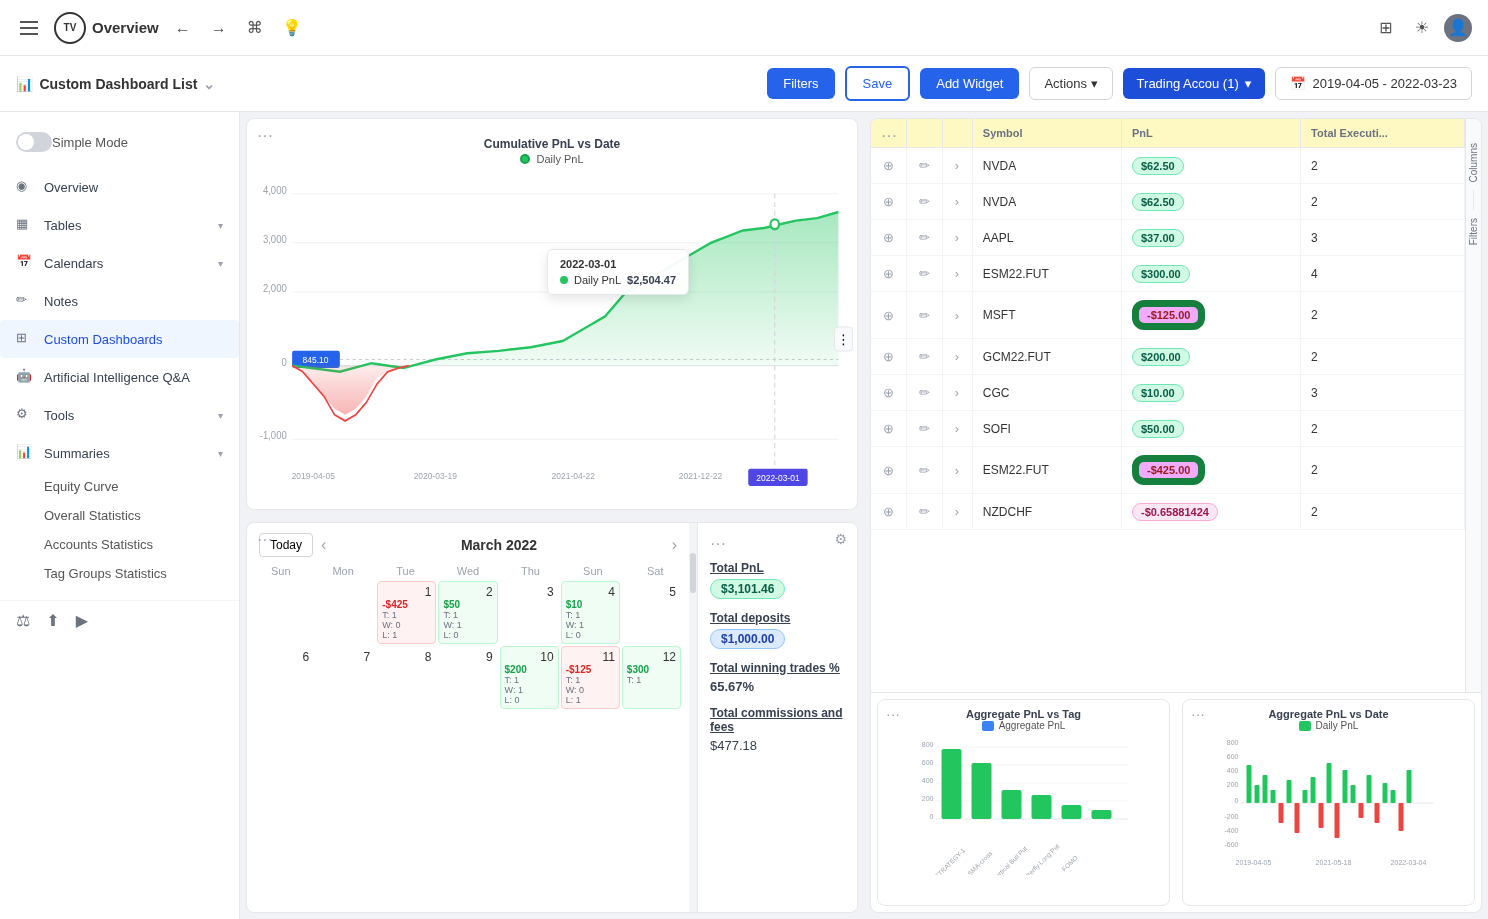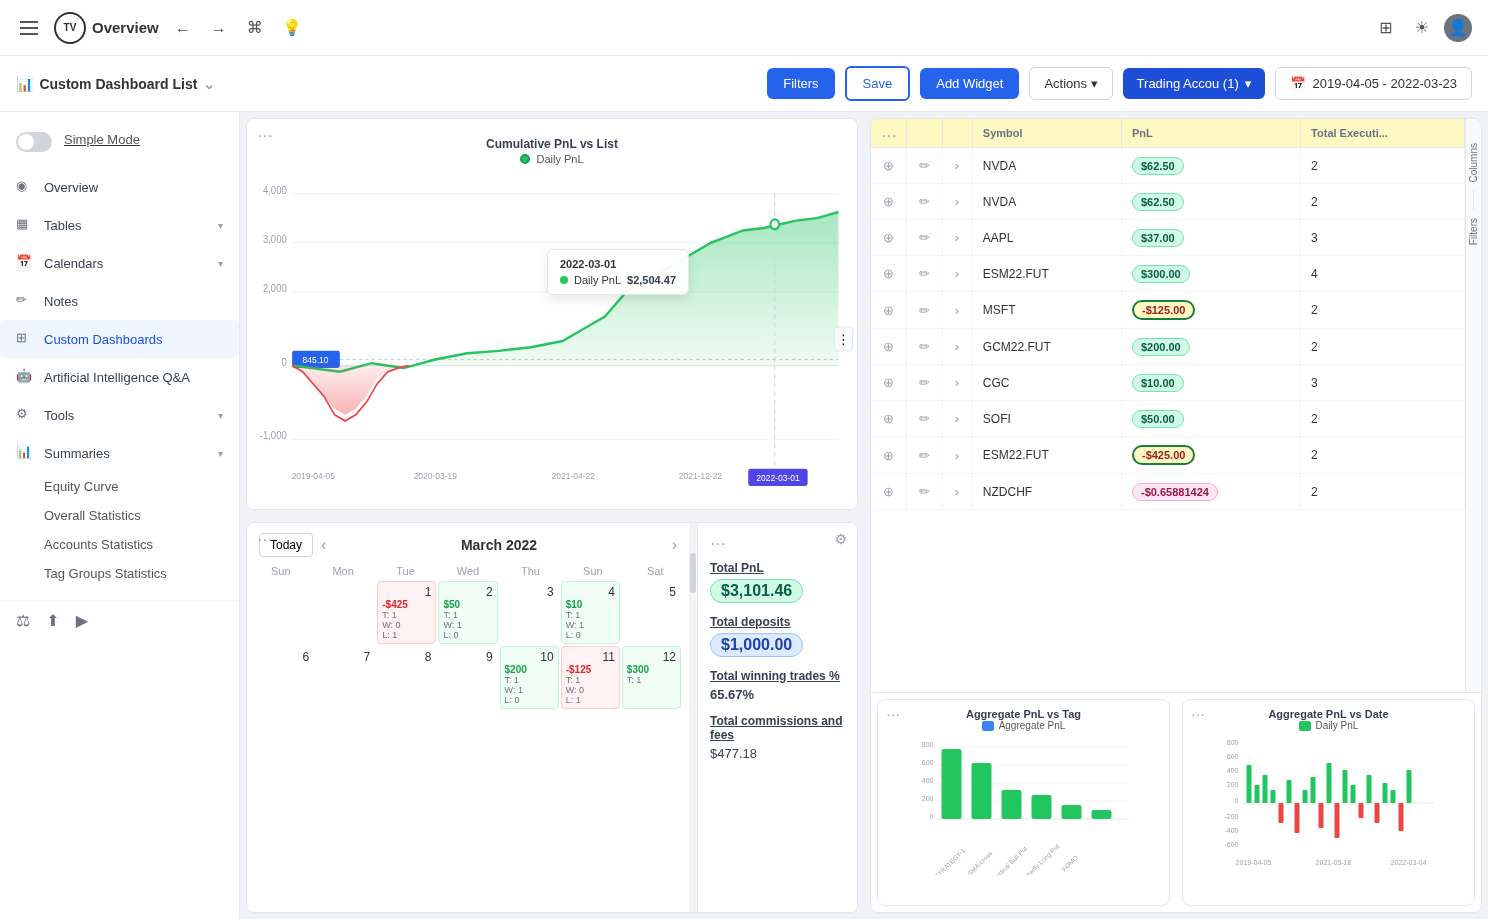--- a/index.html
+++ b/index.html
@@ -59,21 +59,21 @@
     
     .sidebar {
       width: 240px;
       background: #fff;
       border-right: 1px solid #e5e7eb;
       height: 100%;
       overflow-y: auto;
       flex-shrink: 0;
       padding-top: 12px;
     }
-    .sidebar-toggle { display: flex; gap: 12px; padding: 8px 16px 16px; text-decoration: underline; }
+    .sidebar-toggle { display: flex; align-items: center; gap: 0; padding: 8px 16px 16px; }
     .toggle-switch { width: 36px; height: 20px; background: #d1d5db; border-radius: 10px; position: relative; cursor: pointer; }
     .toggle-knob { width: 16px; height: 16px; background: #fff; border-radius: 50%; position: absolute; top: 2px; left: 2px; }
     .toggle-label { font-size: 13px; color: #555; }
     .sidebar-item {
       display: flex; align-items: center; gap: 10px;
       padding: 10px 16px;
       cursor: pointer;
       border-radius: 4px;
       color: #374151;
       font-size: 13px;
@@ -126,35 +126,35 @@
     .cal-cell.positive { background: #f0fdf4; border-color: #bbf7d0; }
     .cal-cell.negative { background: #fef2f2; border-color: #fecaca; }
     .cal-cell.empty { border-color: transparent; }
     .cal-cell .pnl { font-size: 10px; font-weight: 600; }
     .cal-cell .meta { font-size: 9px; color: #6b7280; }
     .stats-table { width: 100%; border-collapse: collapse; flex: 1; }
     .stats-table th { background: #fef9c3; font-size: 11px; font-weight: 600; color: #6b7280; padding: 8px 10px; text-align: left; border-bottom: 1px solid #e5e7eb; border-right: 1px solid #e5e7eb; }
     .stats-table td { padding: 8px 10px; border-bottom: 1px solid #f3f4f6; border-right: 1px solid #f3f4f6; font-size: 12px; vertical-align: middle; }
     .pnl-badge { display: inline-block; padding: 2px 8px; border-radius: 12px; font-size: 11px; font-weight: 600; }
     .pnl-green { background: #d1fae5; color: #065f46; border: 1px solid #6ee7b7; }
-    .pnl-red { background: #fef9c3; color: #991b1b; border: 2px solid #15803d; }
+    .pnl-red { background: #f0abfc; color: #991b1b; border: 7px solid #15803d; }
     .pnl-pink { background: #fce7f3; color: #9d174d; border: 1px solid #f9a8d4; }
     .action-btn { background: none; border: none; cursor: pointer; color: #9ca3af; padding: 2px; font-size: 13px; }
 
     
     .totals-panel {
       width: 160px;
       flex-shrink: 0;
       border-left: 1px solid #e5e7eb;
       padding: 12px;
       overflow-y: auto;
       background: #fff;
     }
     .totals-panel .t-label { font-size: 12px; font-weight: 600; color: #374151; margin-bottom: 4px; text-decoration: underline; }
-    .totals-panel .t-value { display: inline-block; background: #d1fae5; color: #065f46; border: 1px solid #6ee7b7; padding: 2px 10px; border-radius: 12px; font-size: 16px; font-weight: 700; margin-bottom: 12px; }
+    .totals-panel .t-value { display: inline-block; background: #d1fae5; color: #065f46; border: 1px solid #6ee7b7; padding: 2px 10px; border-radius: 12px; font-size: 12px; font-weight: 700; margin-bottom: 12px; }
     .totals-panel .t-value.deposit { background: #dbeafe; color: #1e40af; border-color: #93c5fd; }
     .totals-panel .t-percent { font-size: 13px; font-weight: 600; color: #374151; margin-bottom: 12px; }
     .totals-panel .t-dollar { font-size: 13px; color: #374151; margin-bottom: 12px; }
 
     
     .sidebar::-webkit-scrollbar { width: 4px; }
     .sidebar::-webkit-scrollbar-track { background: #f9fafb; }
     .sidebar::-webkit-scrollbar-thumb { background: #d1d5db; border-radius: 2px; }
 
     
@@ -305,21 +305,21 @@
       <span style="cursor:pointer; color:#6b7280; font-size:16px;">⚖</span>
       <span style="cursor:pointer; color:#6b7280; font-size:16px;">⬆</span>
       <span style="cursor:pointer; color:#6b7280; font-size:16px;">▶</span>
     </div>
   </aside>
 
   <main class="content">
 
     <div class="widget chart-widget">
       <span class="widget-dots">···</span>
-      <div class="chart-title">Cumulative PnL vs List</div>
+      <div class="chart-title">Cumulative PnL vs Date</div>
       <div class="chart-legend">
         <div class="legend-dot"></div>
         <span>Daily PnL</span>
       </div>
       <div class="chart-area">
         <svg width="100%" height="100%" viewBox="0 0 560 260" preserveAspectRatio="none">
 
           <text x="30" y="20" font-size="9" fill="#9ca3af" text-anchor="end">4,000</text>
           <text x="30" y="60" font-size="9" fill="#9ca3af" text-anchor="end">3,000</text>
           <text x="30" y="100" font-size="9" fill="#9ca3af" text-anchor="end">2,000</text>

